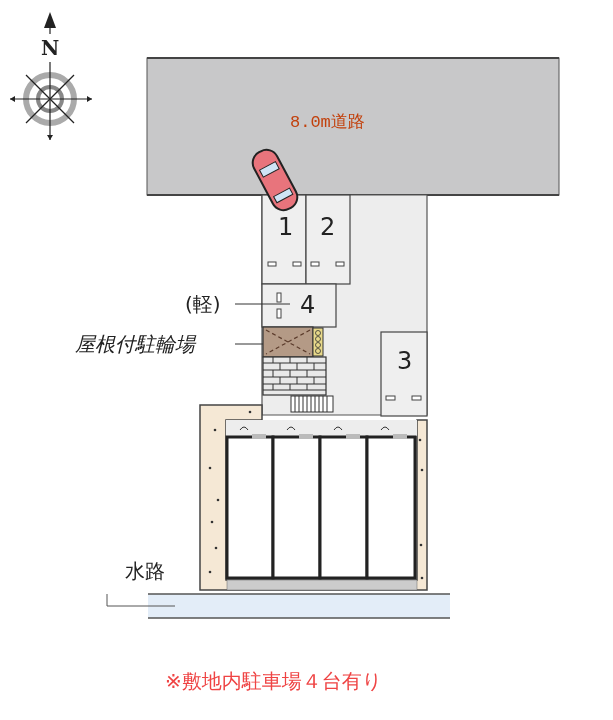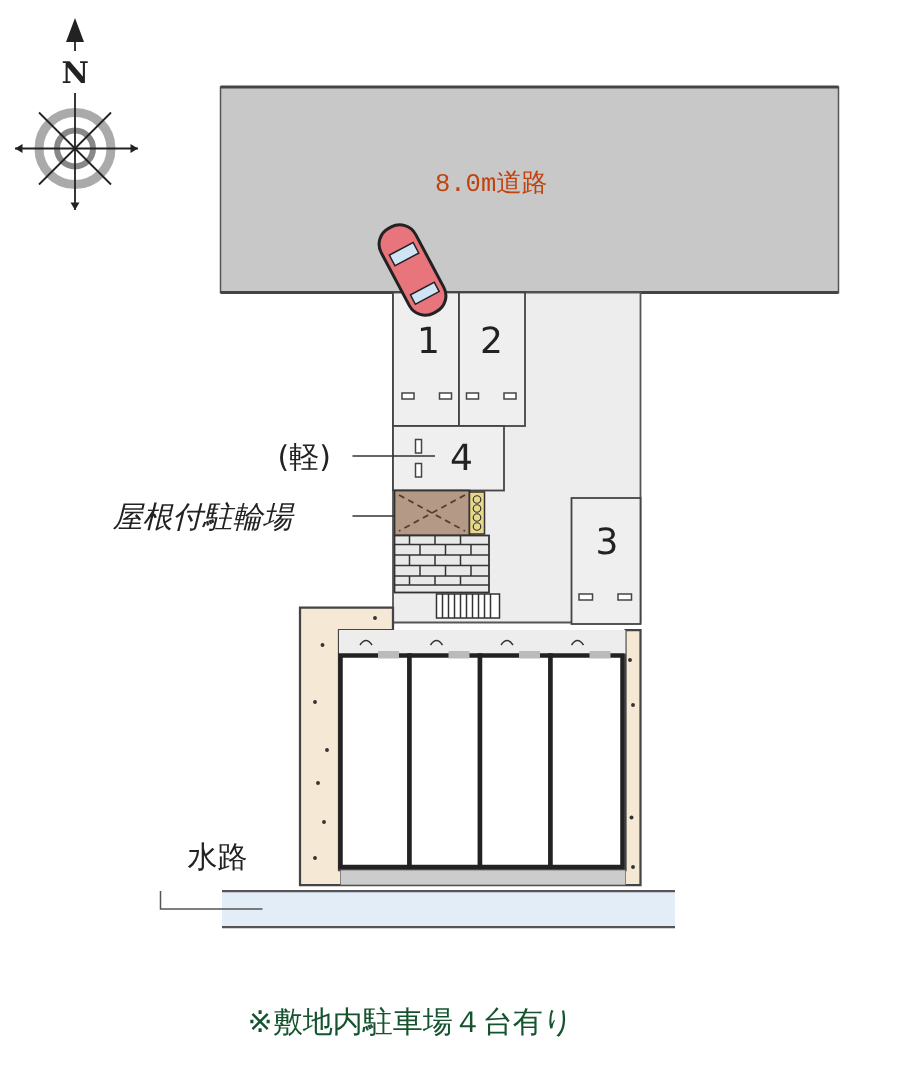--- a/index.html
+++ b/index.html
@@ -2,21 +2,21 @@
 <html><head>
 <meta charset="utf-8">
 <style>
   html,body{margin:0;padding:0;background:#ffffff;}
   body{width:613px;height:720px;position:relative;overflow:hidden;font-family:"DejaVu Sans",sans-serif;color:#222;}
   .abs{position:absolute;}
   svg{position:absolute;left:0;top:0;}
   .road-label{left:290px;top:110px;font-size:17px;color:#c2410c;letter-spacing:0;font-family:Liberation Mono, monospace;}
   .spot-num{font-size:24px;color:#222;}
   .lbl{font-size:20px;color:#222;}
-  .footnote{left:165px;top:668px;font-size:20px;color:#14532d;}
+  .footnote{left:165px;top:668px;font-size:20px;color:#ef4444;}
 </style>
 </head>
 <body>
 
 <svg width="613" height="720" viewBox="0 0 613 720">
 
   <rect x="147" y="58" width="412" height="137" fill="#c8c8c9" stroke="#555" stroke-width="1"></rect>
   <line x1="147" y1="58" x2="559" y2="58" stroke="#444" stroke-width="2"></line>
   <line x1="147" y1="195" x2="559" y2="195" stroke="#444" stroke-width="2"></line>
 

